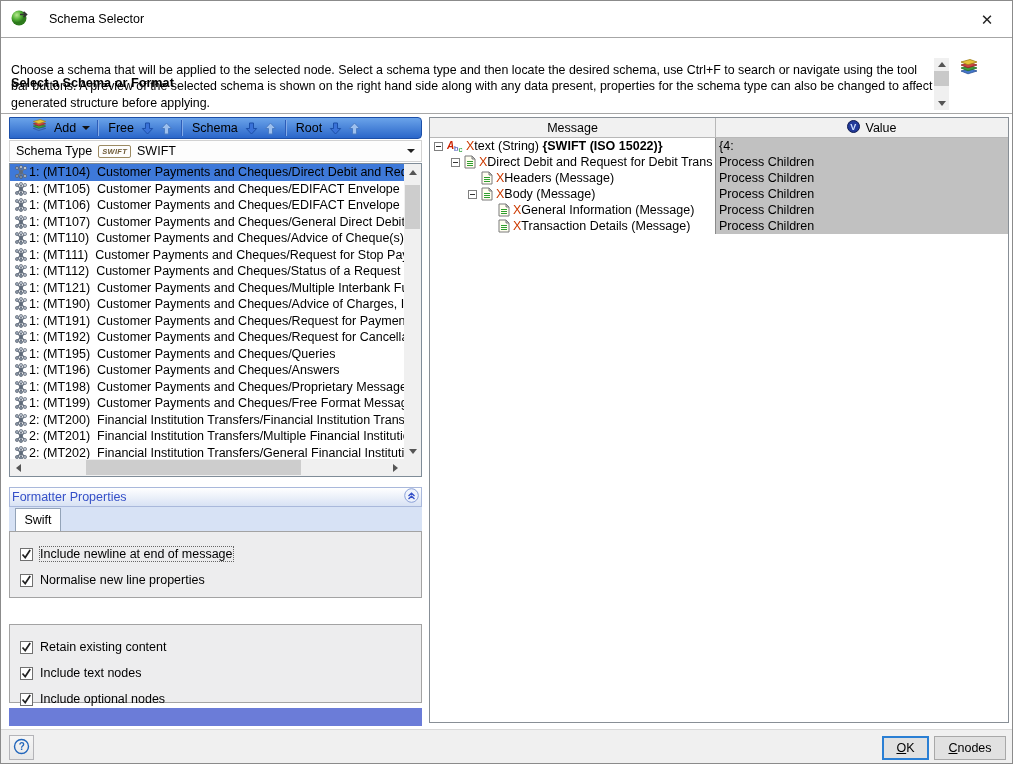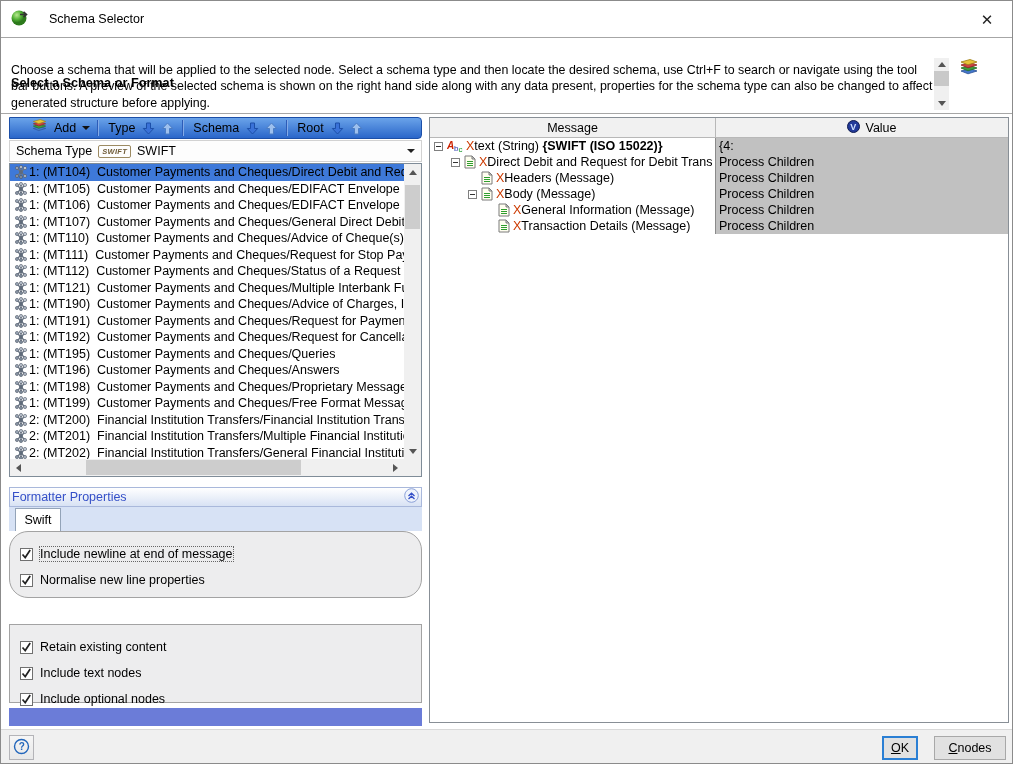--- a/index.html
+++ b/index.html
@@ -51,21 +51,21 @@
   .tri-lf { width:0;height:0;border-top:4px solid transparent;border-bottom:4px solid transparent;border-right:5px solid #555; }
   .tri-rt { width:0;height:0;border-top:4px solid transparent;border-bottom:4px solid transparent;border-left:5px solid #555; }
 
   .sec-header { position:absolute; left:8px; width:413px; height:20px; background:linear-gradient(#ffffff,#d8e2f4); border:1px solid #a9b8db; color:#3550c8; display:flex; align-items:center; padding:0 2px; }
   .sec-header .chev { margin-left:auto; }
   .sec-formatter { top:486px; }
   .sec-content { top:636px;flex-direction:column; }
   .tabstrip { position:absolute; left:8px; top:506px; width:413px; height:24px; background:#d7e2f5; }
   .tab { position:absolute; left:6px; bottom:0; height:23px; min-width:46px; background:#fff; border:1px solid #93a3b8; border-bottom:none; display:flex; align-items:center; justify-content:center; padding:0 8px; }
   .chk-panel { position:absolute; left:8px; width:413px; background:#ededee; border:1px solid #a3a3a3; padding:9px 0 0 10px; }
-  .panel-formatter { top:530px; height:67px;border-radius:19px; }
+  .panel-formatter { top:530px; height:67px; }
   .panel-content { top:623px; height:79px; }
   .chk-row { display:flex; align-items:center; gap:7px; height:26px; }
   .chk-box { width:13px; height:13px; background:#fff; border:1px solid #707070; display:inline-flex; align-items:center; justify-content:center; flex:none; }
   .chk-lab.focus { outline:1px dotted #666; }
   .blue-bar { position:absolute; left:8px; top:707px; width:413px; height:18px; background:#6b7cd8; }
 
   
   .preview { position:absolute; left:428px; top:116px; width:580px; height:606px; background:#fff; border:1px solid #888f96; }
   .tbl-head { display:flex; height:20px; background:#f1f1f1; border-bottom:1px solid #b8b8b8;gap:20px; }
   .tbl-head .c1 { width:286px; border-right:1px solid #b8b8b8; display:flex; align-items:center; justify-content:center; }
@@ -76,21 +76,21 @@
   .tree-row .exp { width:9px; height:9px; display:inline-flex; flex:none; margin-right:4px; }
   .tree-row .spc { width:13px; flex:none; }
   .tree-row .tico { display:inline-flex; flex:none; margin-right:3px; }
   .tree-row .xpfx { color:#cc3a00; }
   .tree-row .bld { font-weight:bold; }
 
   
   .footer { position:absolute; left:0; top:728px; width:100%; height:36px; background:#f0f0f0; border-top:1px solid #d9d9d9; }
   .help-btn { position:absolute; left:8px; top:5px; width:25px; height:25px; background:linear-gradient(#f6f6f6,#e8e8e8); border:1px solid #b4b4b8; display:flex; align-items:center; justify-content:center; cursor:pointer; }
   .btn { position:absolute; top:6px; height:24px; background:#e1e1e1; border:1px solid #a8a8a8; display:flex; align-items:center; justify-content:center; font-size:12.5px; cursor:pointer; }
-  .btn-ok { left:881px; width:36px; border:2px solid #2a7fd4;text-align:right; }
+  .btn-ok { left:881px; width:47px; border:2px solid #2a7fd4;text-align:right; }
   .btn-cancel { left:933px; width:72px; }
   .btn u { text-decoration:underline; }
 </style>
 </head>
 <body>
 
 <div class="dialog">
 
   <div class="titlebar">
     <span>
@@ -140,21 +140,21 @@
         <path d="M3 12 l9 -2.5 7 2.5 -9 2.8 z" fill="#4477cc" stroke="#2a4f94" stroke-width="0.8"></path>
         <path d="M3 9 l9 -2.5 7 2.5 -9 2.8 z" fill="#3f9e3f" stroke="#1f6e1f" stroke-width="0.8"></path>
         <path d="M3 6 l9 -2.5 7 2.5 -9 2.8 z" fill="#cc4444" stroke="#8e2222" stroke-width="0.8"></path>
         <path d="M3 3 l9 -2.5 7 2.5 -9 2.8 z" fill="#e8c33a" stroke="#9c7d14" stroke-width="0.8"></path>
       </svg>
     </span>
     <span class="tlabel">Add</span>
     <span class="caret-down"></span>
     <span class="sep"></span>
 
-    <span class="tlabel">Type</span>
+    <span class="tlabel">Free</span>
     <span class="sort-arrow">
         <svg width="13" height="13" viewBox="0 0 13 13">
           <path d="M4.5 1 h4 v5.5 h3.2 L6.5 12 1.3 6.5 h3.2 z" fill="#3a72d8" stroke="#1c4fa8"></path>
         </svg>
       </span>
     <span class="sort-arrow">
         <svg width="13" height="13" viewBox="0 0 13 13">
           <path d="M4.5 12 h4 v-5.5 h3.2 L6.5 1 1.3 6.5 h3.2 z" fill="#9dc0ee" stroke="#4a7cc4"></path>
         </svg>
       </span>

